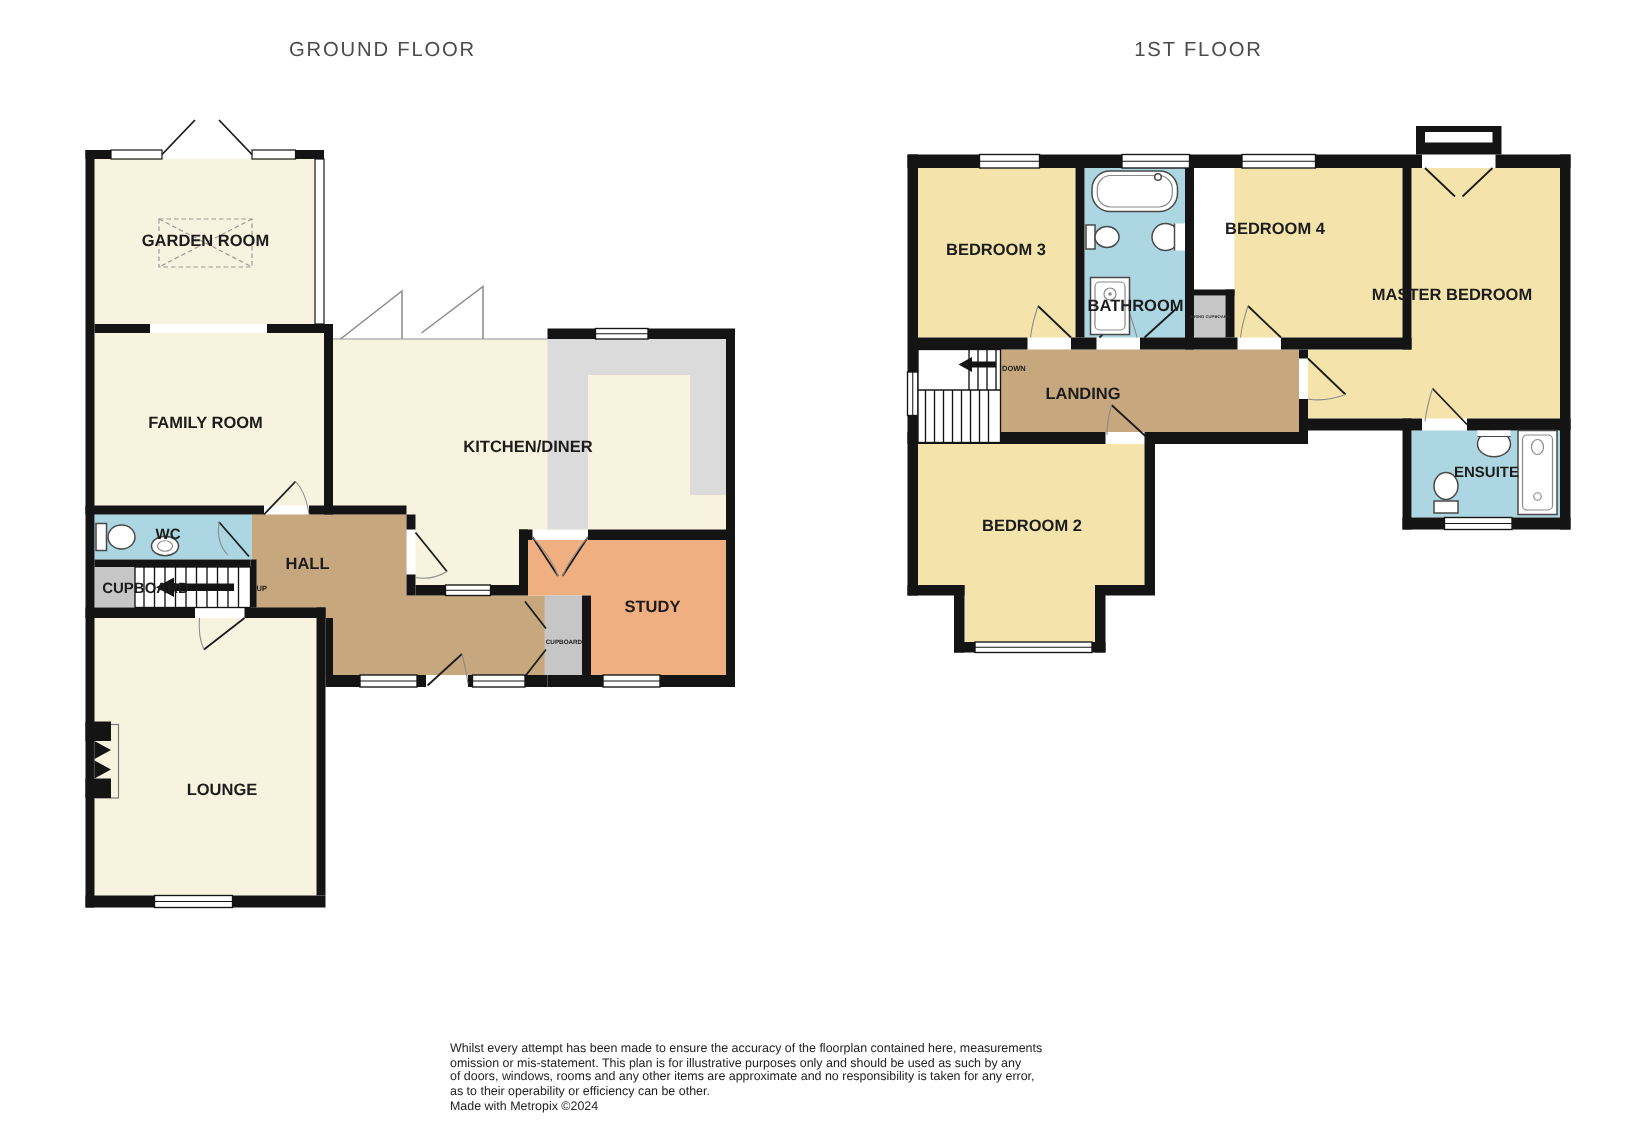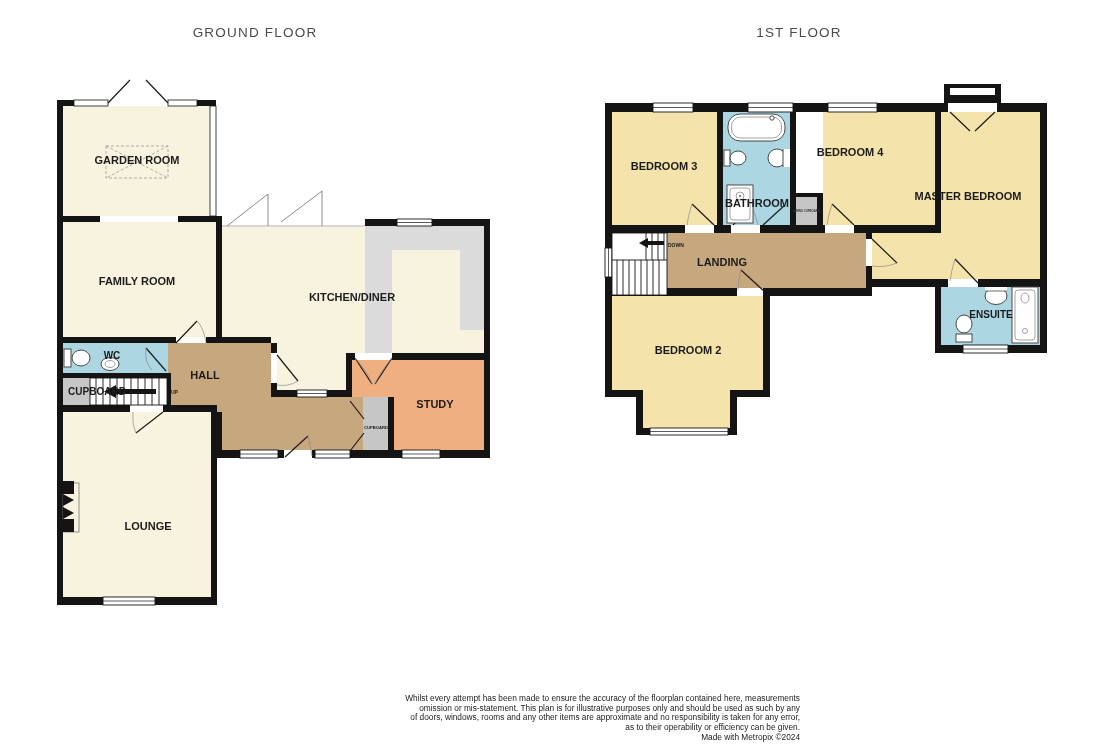--- a/index.html
+++ b/index.html
@@ -14,21 +14,21 @@
   .micro-label{font-size:4.2px;font-weight:bold;fill:#1c1c1c;}
   .nano-label{font-size:2.8px;font-weight:bold;fill:#333;}
   .wall{fill:#141414;}
   .leaf{stroke:#1c1c1c;stroke-width:1.2;fill:none;}
   .arc{stroke:#8a8a8a;stroke-width:0.7;fill:none;}
   .tread{stroke:#141414;stroke-width:0.9;}
   .fixture{fill:#ffffff;stroke:#4a4a4a;stroke-width:1;}
   .fixture-in{fill:none;stroke:#8a8a8a;stroke-width:0.8;}
   .window{fill:#ffffff;stroke:#141414;stroke-width:0.9;}
   .glaze{fill:#ffffff;stroke:#141414;stroke-width:0.8;}
-  .footer{position:absolute;left:300px;top:694px;width:500px;text-align:right;
+  .footer{position:absolute;left:300px;top:694px;width:500px;text-align:left;
           font-size:8.3px;line-height:9.7px;color:#222;}
 </style>
 </head>
 <body>
 
 <div class="canvas">
 <svg width="1100" height="751" viewBox="0 0 1100 751">
 
   <g>
     <text class="floor-title" x="255" y="37" text-anchor="middle">GROUND FLOOR</text>
@@ -401,16 +401,16 @@
       <text class="room-label-sm" x="991" y="318" text-anchor="middle">ENSUITE</text>
       <text class="nano-label" x="806.5" y="212" text-anchor="middle">AIRING CUPBOARD</text>
     </g>
   </g>
 </svg>
 
   <div class="footer">
     <div>Whilst every attempt has been made to ensure the accuracy of the floorplan contained here, measurements</div>
     <div>omission or mis-statement. This plan is for illustrative purposes only and should be used as such by any</div>
     <div>of doors, windows, rooms and any other items are approximate and no responsibility is taken for any error,</div>
-    <div>as to their operability or efficiency can be given.</div>
+    <div>as to their operability or efficiency can be other.</div>
     <div>Made with Metropix ©2024</div>
   </div>
 </div>
 
 </body></html>

